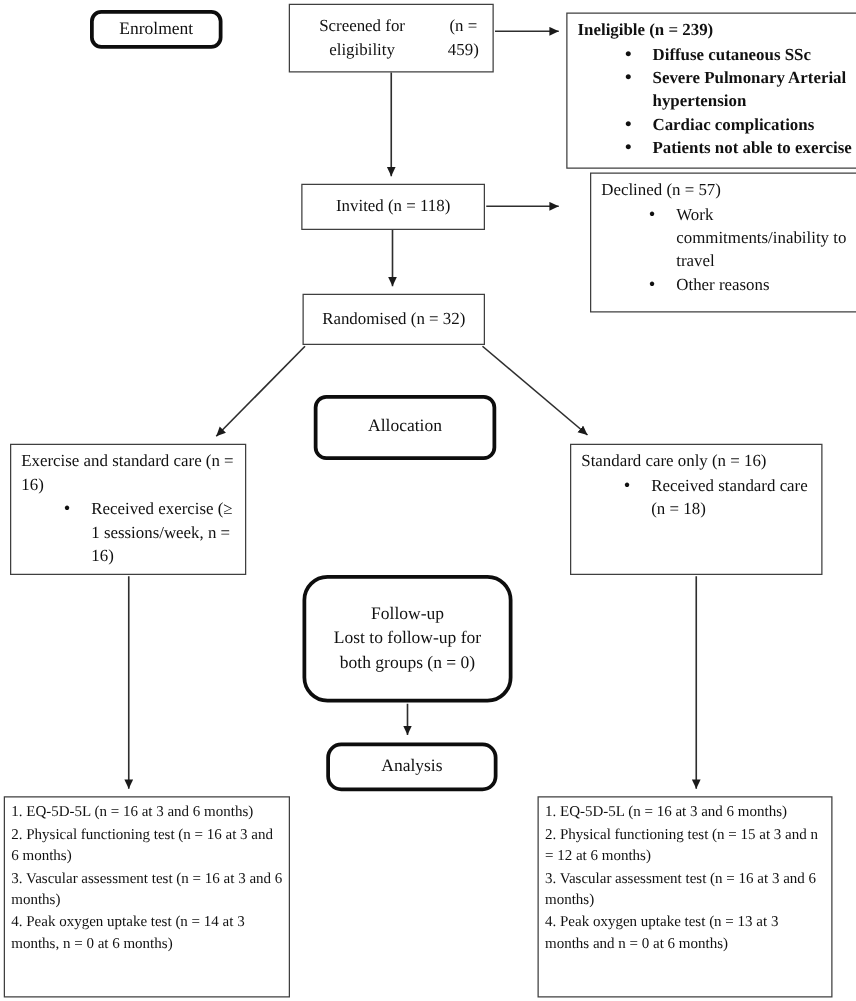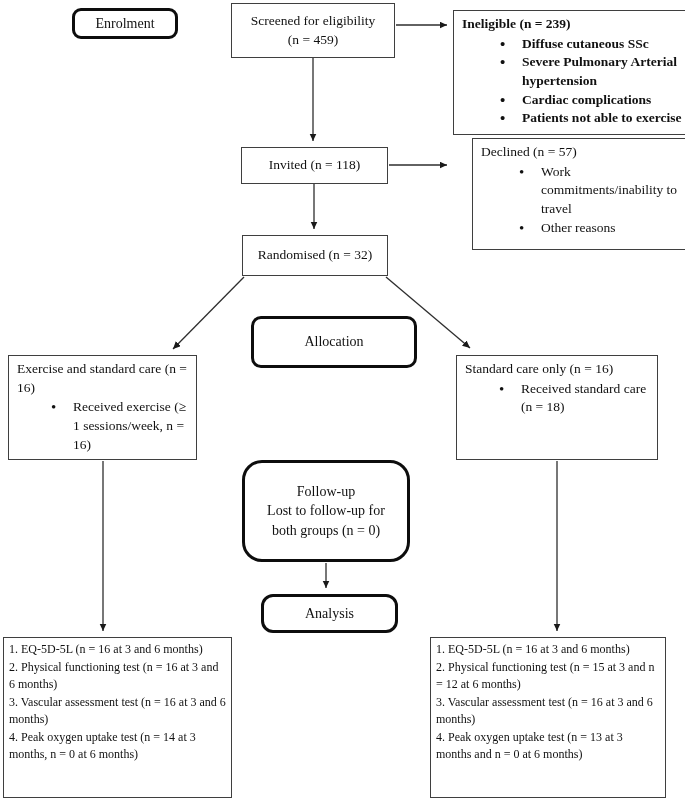--- a/index.html
+++ b/index.html
@@ -25,21 +25,21 @@
     border-radius: 10px;
     display: flex;
     flex-direction: column;
     align-items: center;
     justify-content: center;
     text-align: right;
     font-size: 14px;
   }
   .centered {
     display: flex;
-    flex-direction: column;
+    flex-direction: row;
     align-items: center;
     justify-content: center;
     text-align: center;
   }
   .listbox { padding: 4px 8px; }
   .bullets { margin-top: 1px; }
   .bullets > div {
     position: relative;
     padding-left: 60px;
     line-height: 1.38;
@@ -64,21 +64,21 @@
 </style>
 </head>
 <body>
 
 <div id="canvas">
 
   <div class="box phase" style="left:72px; top:8px; width:106px; height:31px; border-radius:9px;">
     <div>Enrolment</div>
   </div>
 
-  <div class="box phase" style="left:251px; top:316px; width:166px; height:52px;">
+  <div class="box phase" style="left:251px; top:316px; width:146px; height:52px;">
     <div>Allocation</div>
   </div>
 
   <div class="box phase" style="left:242px; top:460px; width:168px; height:102px; border-radius:20px; border-width:3.5px;">
     <div>Follow-up</div>
     <div>Lost to follow-up for</div>
     <div>both groups (n = 0)</div>
   </div>
 
   <div class="box phase" style="left:261px; top:594px; width:137px; height:39px; border-radius:12px;">

